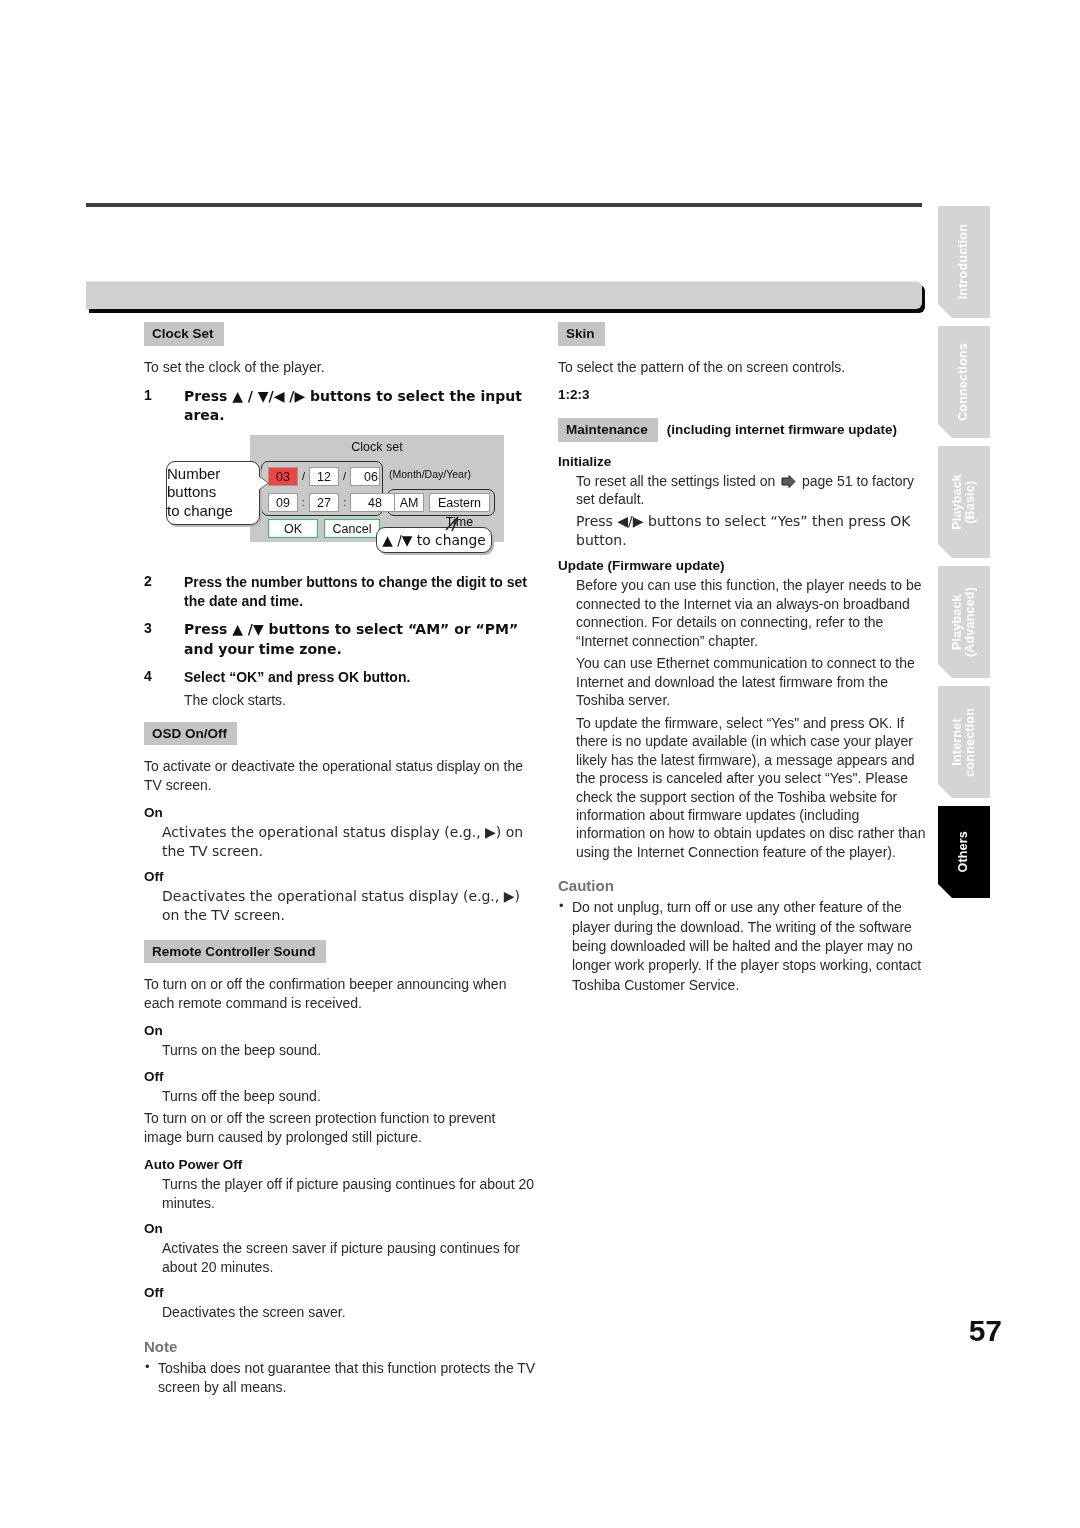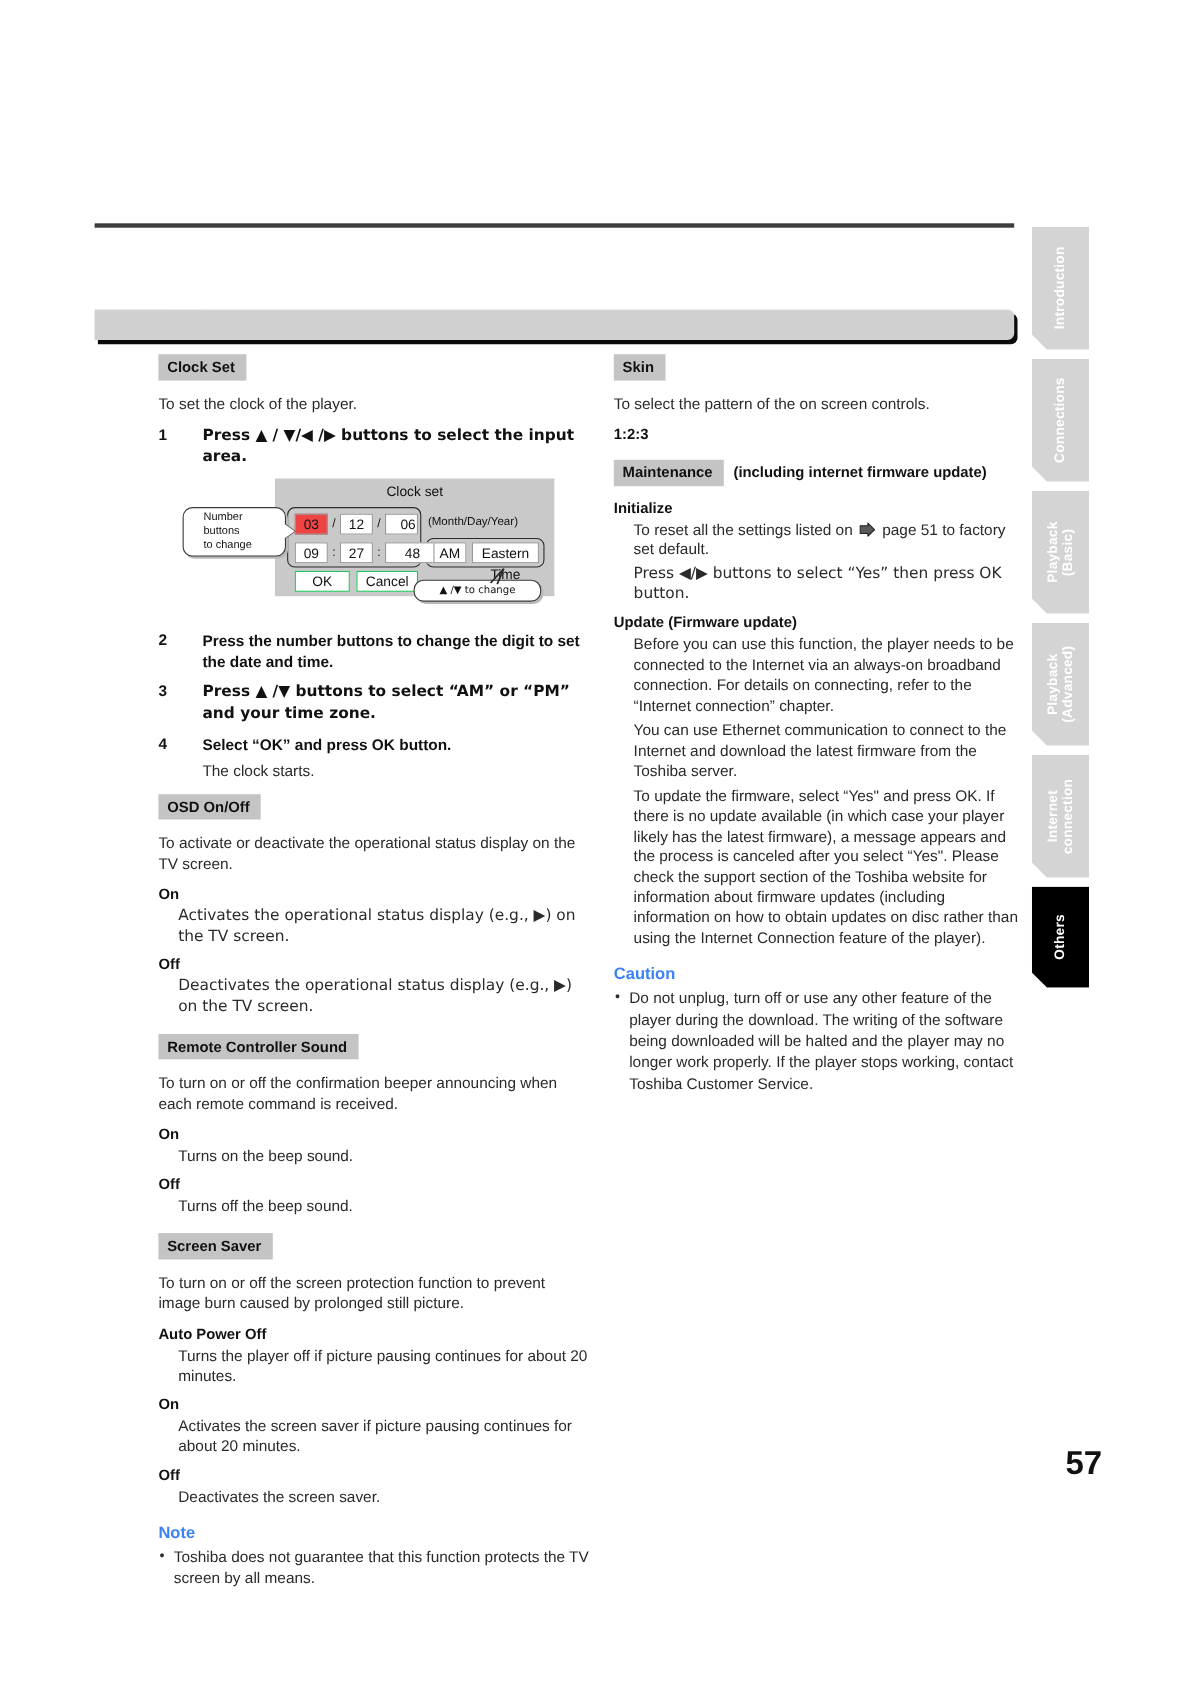--- a/index.html
+++ b/index.html
@@ -75,21 +75,21 @@
     position: absolute; left: 0; top: 0;
     font-size: 14px; font-weight: bold; color:#111;
   }
   .step .txt {
     font-size: 14px; font-weight: bold; color:#111; line-height: 1.38;
   }
   .step-note { font-size: 14px; color:#2a2a2a; margin: 0 0 12px 40px; line-height:1.32; }
 
   
   h3.blocktitle {
-    font-size: 15px; font-weight: bold; color:#3b82f6;
+    font-size: 15px; font-weight: bold; color:#737373;
     margin: 16px 0 4px 0;
   }
   ul.bullets { list-style: none; margin: 0 0 0 0; }
   ul.bullets li {
     position: relative; padding-left: 14px;
     font-size: 14px; line-height: 1.38; color:#2a2a2a; margin-bottom: 2px;
   }
   ul.bullets li::before {
     content: "\2022"; position: absolute; left: 1px; top: -1px; font-size: 13px; color:#2a2a2a;
   }
@@ -126,22 +126,22 @@
     position: absolute; font-size: 10.5px; color:#111; line-height: 1.1;
   }
   .btn {
     position: absolute; background:#fff; border: 1px solid #22c55e;
     font-size: 12.5px; text-align:center; color:#111; line-height: 19px; height: 19px;
   }
 
   
   .callout {
     position: absolute; background:#fff; border: 1.6px solid #3a3a3a;
-    border-radius: 9px; font-size: 10px; color:#111;
-    padding: 3px 18px; line-height: 1.25;
+    border-radius: 9px; font-size: 15px; color:#111;
+    padding: 3px 0; line-height: 1.25;
     box-shadow: 2px 2px 0 #b9b9b9;
   }
   .callout .tail {
     position:absolute; width: 0; height: 0;
   }
   .co-left { left: 22px; top: 26px; width: 94px; }
   .co-left .tail {
     right: -9px; top: 14px;
     border-top: 7px solid transparent;
     border-bottom: 7px solid transparent;
@@ -276,23 +276,20 @@
 
     <div class="chip-row" style="margin-top:16px">
       <span class="chip">Remote Controller Sound</span>
     </div>
     <p class="body">To turn on or off the confirmation beeper announcing when each remote command is received.</p>
     <h4 class="sub sub0">On</h4>
     <p class="subbody subbody0">Turns on the beep sound.</p>
     <h4 class="sub sub0">Off</h4>
     <p class="subbody subbody0">Turns off the beep sound.</p>
 
-    <div class="chip-row" style="margin-top:16px">
-      <span class="chip">Screen Saver</span>
-    </div>
     <p class="body">To turn on or off the screen protection function to prevent image burn caused by prolonged still picture.</p>
     <h4 class="sub sub0">Auto Power Off</h4>
     <p class="subbody subbody0">Turns the player off if picture pausing continues for about 20 minutes.</p>
     <h4 class="sub sub0">On</h4>
     <p class="subbody subbody0">Activates the screen saver if picture pausing continues for about 20 minutes.</p>
     <h4 class="sub sub0">Off</h4>
     <p class="subbody subbody0">Deactivates the screen saver.</p>
 
     <h3 class="blocktitle">Note</h3>
     <ul class="bullets">

